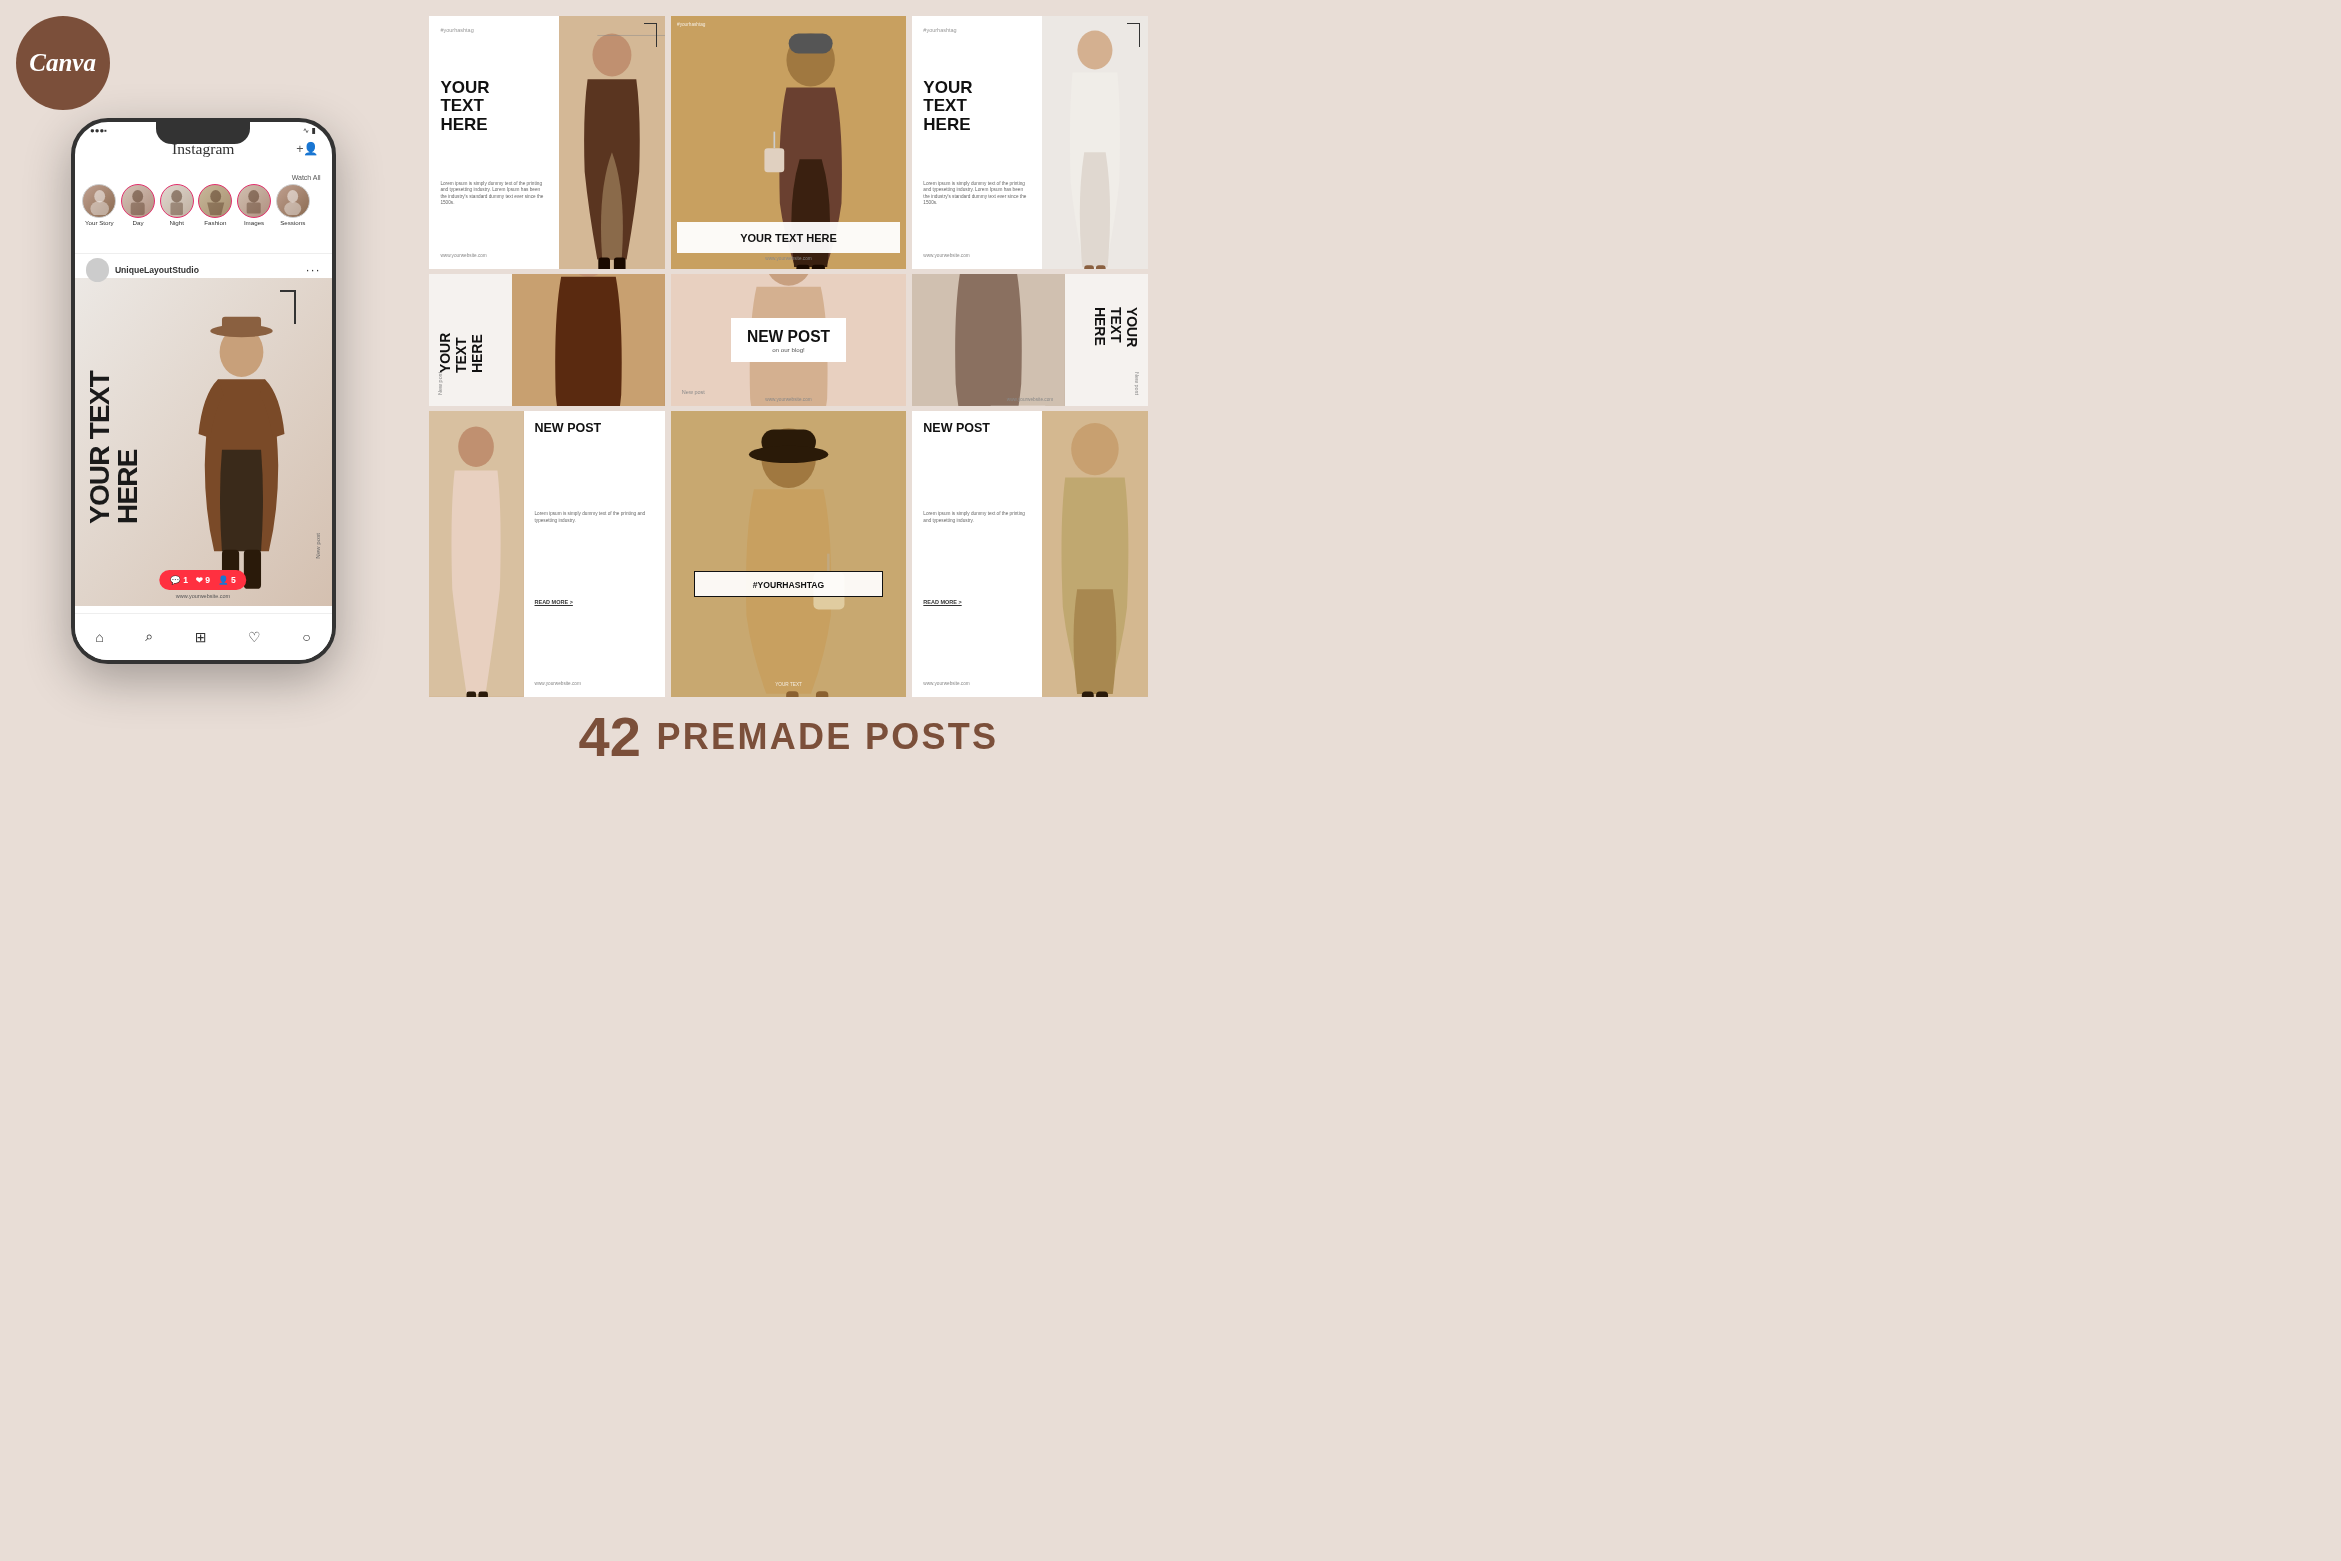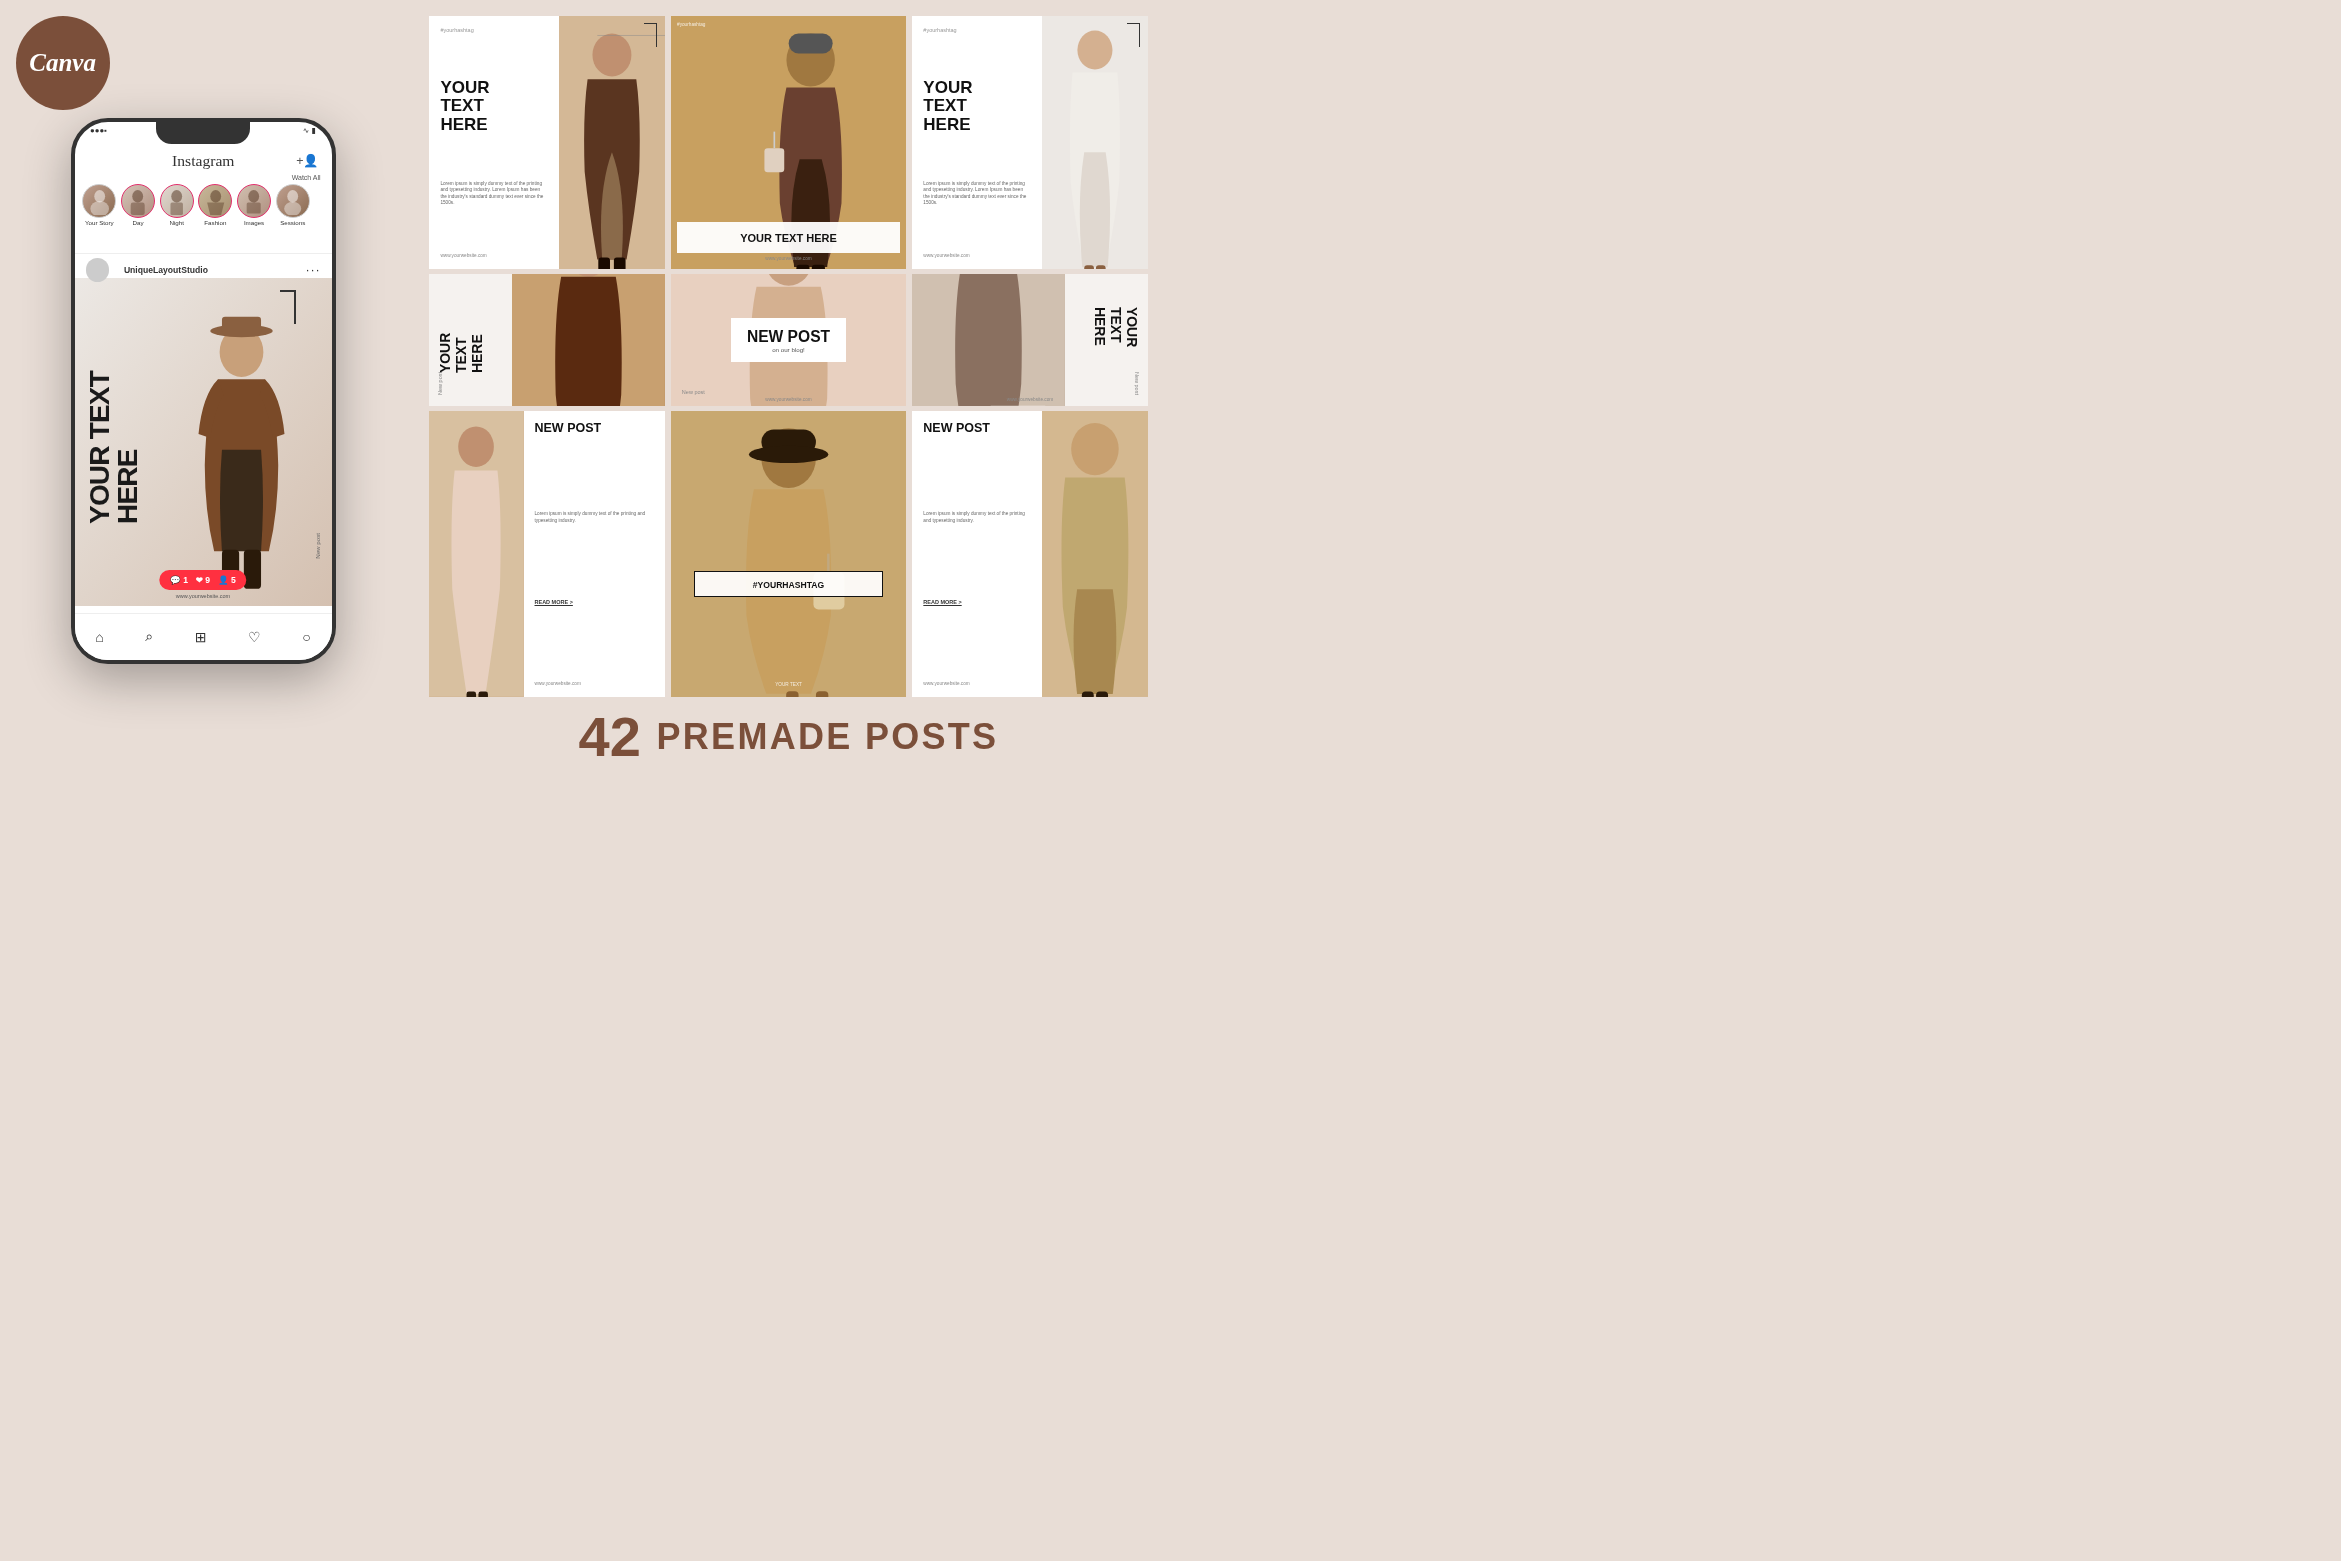--- a/index.html
+++ b/index.html
@@ -87,21 +87,21 @@
     .status-icons {
       display: flex;
       gap: 2.3px;
       align-items: center;
       font-size: 7.8px;
     }
 
     
     .instagram-header {
       position: absolute;
-      top: 24px;
+      top: 12px;
       left: 0; right: 0;
       padding: 6.2px 12.5px;
       display: flex;
       align-items: center;
       justify-content: space-between;
       z-index: 10;
     }
     .insta-logo {
       font-family: Georgia, serif;
       font-size: 15.6px;
@@ -169,21 +169,21 @@
       padding: 4.7px 11px;
       display: flex;
       align-items: center;
       justify-content: space-between;
       z-index: 10;
       border-top: 0.8px solid #eee;
     }
     .post-user {
       display: flex;
       align-items: center;
-      gap: 15px;
+      gap: 6px;
     }
     .post-avatar {
       width: 23.4px;
       height: 23.4px;
       border-radius: 50%;
       background: #ccc;
     }
     .post-username {
       font-size: 8.6px;
       font-weight: bold;

